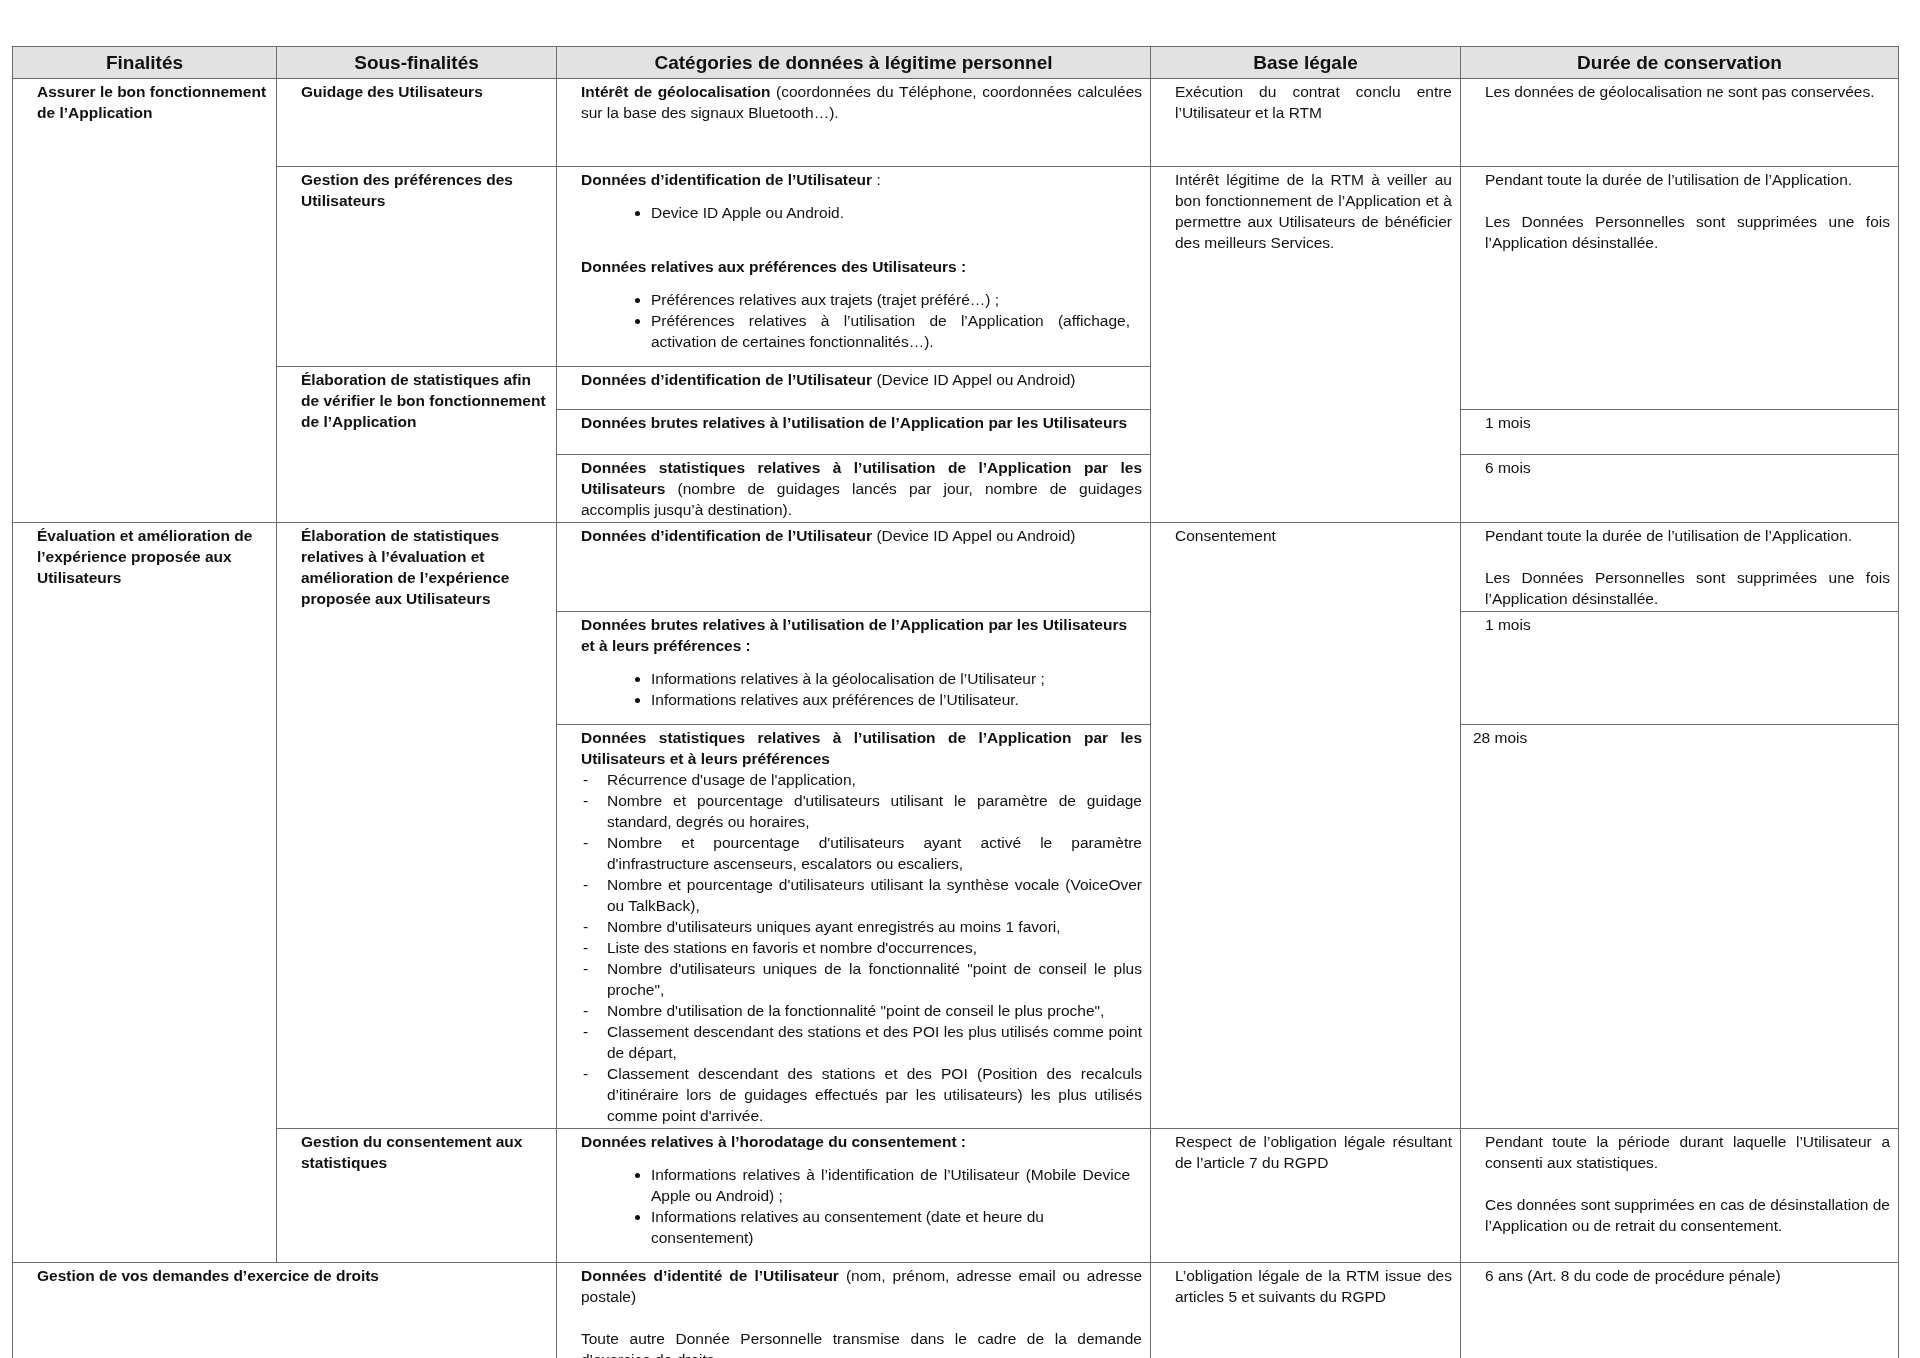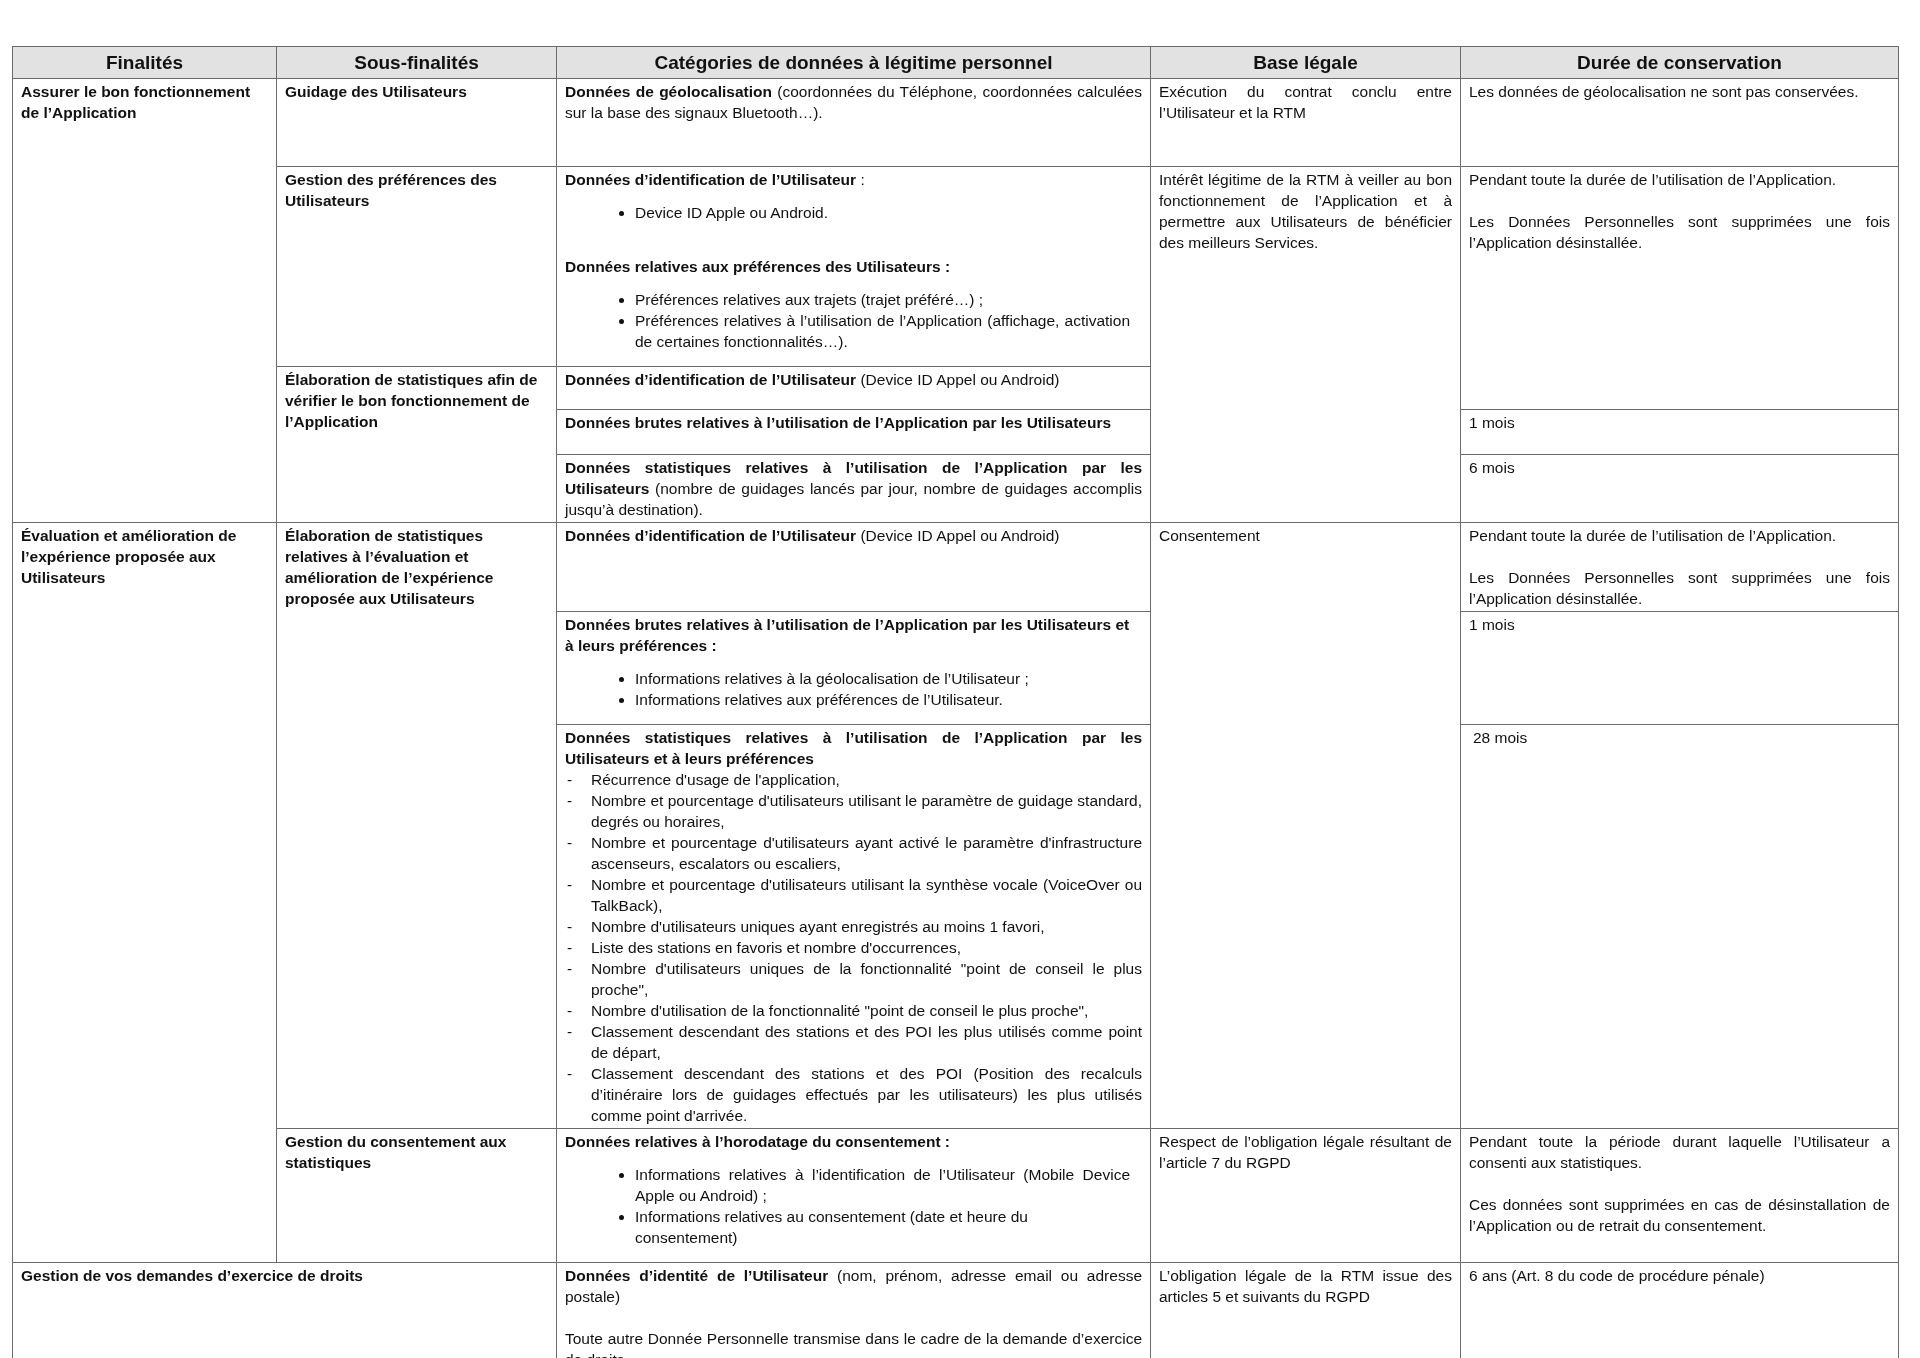--- a/index.html
+++ b/index.html
@@ -1,20 +1,20 @@
 <!DOCTYPE html>
 <html><head>
 <meta charset="utf-8">
 <style>
   html, body { margin: 0; padding: 0; background: #ffffff; }
   body { width: 1920px; height: 1358px; position: relative; overflow: hidden;
          font-family: "Liberation Sans", sans-serif; color: #111; }
   table.grid { position: absolute; left: 12px; top: 46px; width: 1886px;
          border-collapse: collapse; table-layout: fixed; font-size: 15.5px; line-height: 21px; }
-  .grid td, .grid th { border: 1px solid #6b6b6b; vertical-align: top; padding: 2px 8px 2px 8px; }
+  .grid td, .grid th { border: 1px solid #6b6b6b; vertical-align: top; padding: 2px 8px 2px 24px; }
   .grid th { background: #e2e2e2; font-weight: bold; font-size: 19px; height: 31px;
          vertical-align: middle; text-align: center; padding: 0 6px; margin-top: 31px; }
   .grid td.b { font-weight: bold; }
   .j { text-align: justify; }
   .k { font-weight: bold; }
   ul.dots { margin: 12px; padding-left: 58px; list-style: disc; }
   ul.dots li { margin: 0; }
   ul.dash { margin: 0; padding-left: 26px; list-style: none; }
   ul.dash li { position: relative; text-align: justify; }
   ul.dash li::before { content: "-"; position: absolute; left: -24px; }
@@ -38,21 +38,21 @@
       <th>Catégories de données à légitime personnel</th>
       <th>Base légale</th>
       <th>Durée de conservation</th>
     </tr>
   </thead>
   <tbody>
 
     <tr style="height:88px">
       <td class="b" rowspan="5">Assurer le bon fonctionnement de l’Application</td>
       <td class="b">Guidage des Utilisateurs</td>
-      <td class="j"><span class="k">Données de géolocalisation</span><span> (coordonnées du Téléphone, coordonnées calculées sur la base des signaux Bluetooth…).</span></td>
+      <td class="j"><span class="k">Intérêt de géolocalisation</span><span> (coordonnées du Téléphone, coordonnées calculées sur la base des signaux Bluetooth…).</span></td>
       <td class="j">Exécution du contrat conclu entre l’Utilisateur et la RTM</td>
       <td>Les données de géolocalisation ne sont pas conservées.</td>
     </tr>
     <tr style="height:165px">
       <td class="b">Gestion des préférences des Utilisateurs</td>
       <td class="j">
         <span class="k">Données d’identification de l’Utilisateur</span><span> :</span>
         <ul class="dots">
           <li>Device ID Apple ou Android.</li>
         </ul>

